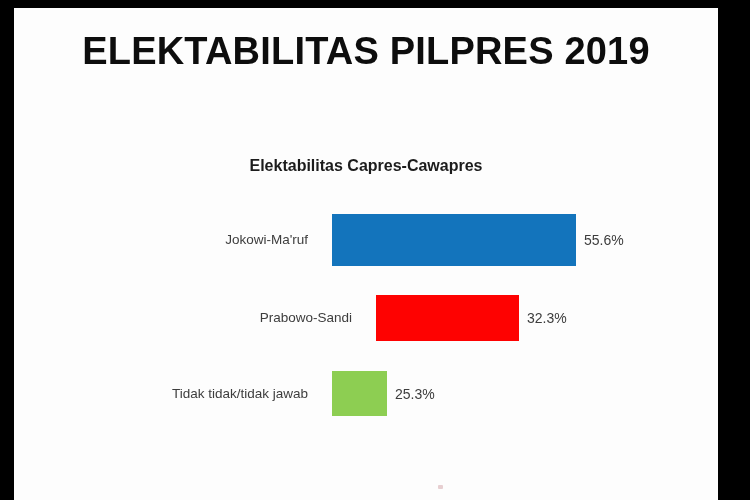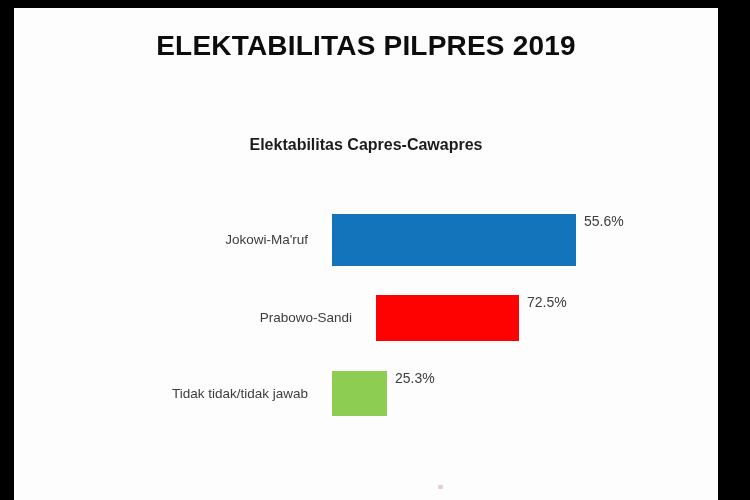--- a/index.html
+++ b/index.html
@@ -34,31 +34,31 @@
 
   
   #chart-title {
     position: absolute;
     left: 0;
     top: 22px;
     width: 704px;
     text-align: center;
     font-family: "Liberation Sans", sans-serif;
     font-weight: 700;
-    font-size: 28px;
+    font-size: 38px;
     letter-spacing: 0.2px;
     color: #0d0d0d;
     white-space: nowrap;
   }
 
   
   #chart-subtitle {
     position: absolute;
     left: 0;
-    top: 128px;
+    top: 149px;
     width: 704px;
     text-align: center;
     font-family: "Liberation Sans", sans-serif;
     font-weight: 700;
     font-size: 16px;
     color: #1c1c1c;
     white-space: nowrap;
   }
 
   
@@ -85,21 +85,21 @@
     box-sizing: border-box;
     font-family: "Liberation Sans", sans-serif;
     font-size: 13.5px;
     color: #3d3d3d;
     white-space: nowrap;
     line-height: 1;
   }
 
   .bar-wrap {
     display: flex;
-    align-items: flex-start;
+    align-items: center;
   }
 
   .bar {
     display: block;
     box-sizing: border-box;
   }
 
   .value-label {
     font-family: "Liberation Sans", sans-serif;
     font-size: 14px;
@@ -139,21 +139,21 @@
         <span class="bar-wrap">
           <span class="bar" id="bar-0" style="width: 244px; height: 52px; background: rgb(19, 116, 188);"></span>
           <span class="value-label">55.6%</span>
         </span>
       </div>
 
       <div class="bar-row" id="row-1" style="top: 287px; height: 46px; margin-left: 44px;">
         <span class="cat-label">Prabowo-Sandi</span>
         <span class="bar-wrap">
           <span class="bar" id="bar-1" style="width: 143px; height: 46px; background: rgb(254, 2, 1);"></span>
-          <span class="value-label">72.5%</span>
+          <span class="value-label">32.3%</span>
         </span>
       </div>
 
       <div class="bar-row" id="row-2" style="top: 363px; height: 45px;">
         <span class="cat-label">Tidak tidak/tidak jawab</span>
         <span class="bar-wrap">
           <span class="bar" id="bar-2" style="width: 55px; height: 45px; background: rgb(141, 206, 82);"></span>
           <span class="value-label">25.3%</span>
         </span>
       </div>

